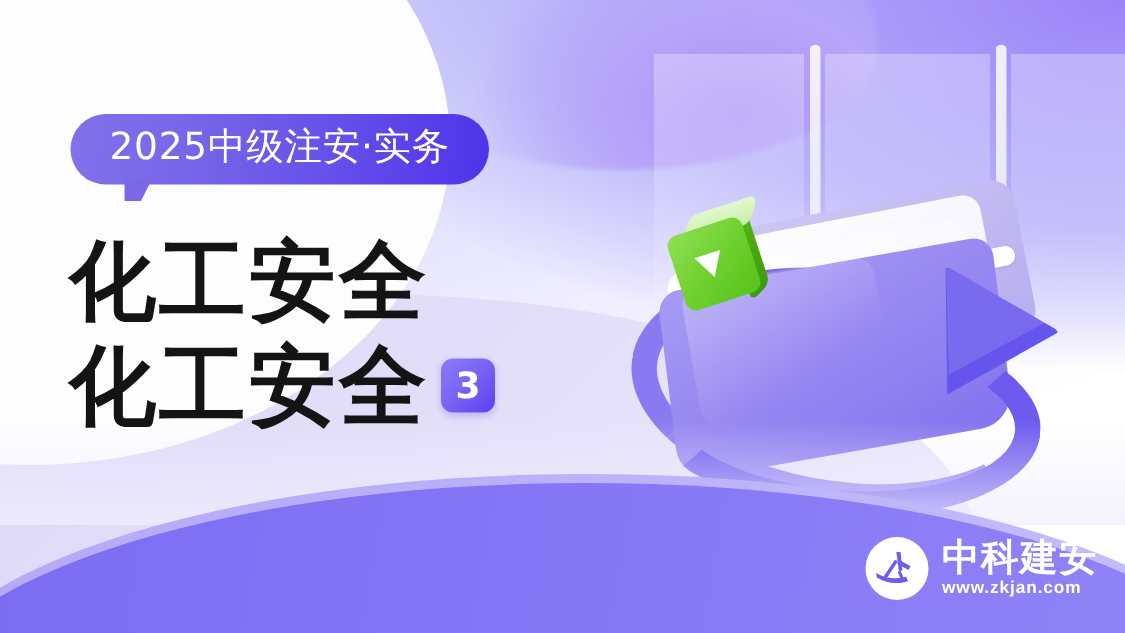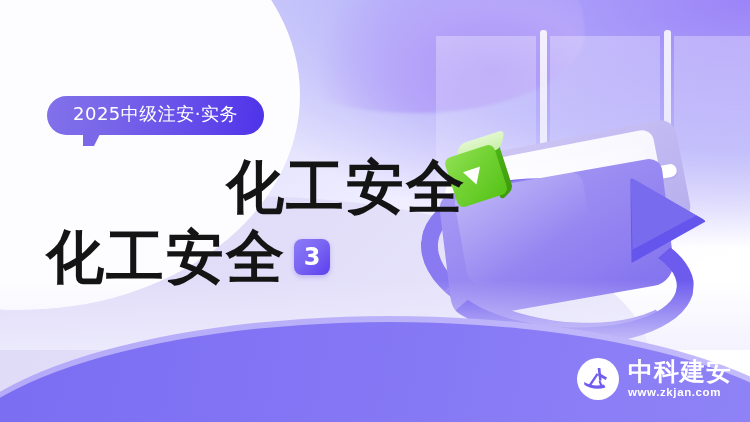--- a/index.html
+++ b/index.html
@@ -272,45 +272,43 @@
     left: 47px;
     top: 76px;
   }
   .pill {
     position: relative;
     display: inline-block;
     padding: 8px 26px 10px 26px;
     border-radius: 30px;
     background: linear-gradient(95deg, #8171ea 0%, #7866e9 28%, #6650ea 62%, #4e33e9 100%);
     color: #ffffff;
-    font-size: 18px;
+    font-size: 25px;
     letter-spacing: 0.5px;
     line-height: 1.15;
     white-space: nowrap;
     font-family: "DejaVu Sans", "Liberation Sans", sans-serif;
-    margin-top: 20px;
   }
   .pill-tail {
     position: absolute;
     left: 36px;
     bottom: -11px;
     width: 0; height: 0;
     border-left: 11px solid #7a68e9;
     border-right: 7px solid transparent;
     border-top: 14px solid #7a68e9;
     border-bottom: 0;
     border-bottom-right-radius: 3px;
   }
 
   .headline {
     position: absolute;
     left: 46px;
     top: 152px;
     width: 420px;
-    text-align: right;
   }
   .line {
     position: relative;
     font-family: "DejaVu Serif", "Liberation Serif", serif;
     font-weight: bold;
     font-size: 58px;
     line-height: 70px;
     color: #141414;
     letter-spacing: 2px;
     white-space: nowrap;

